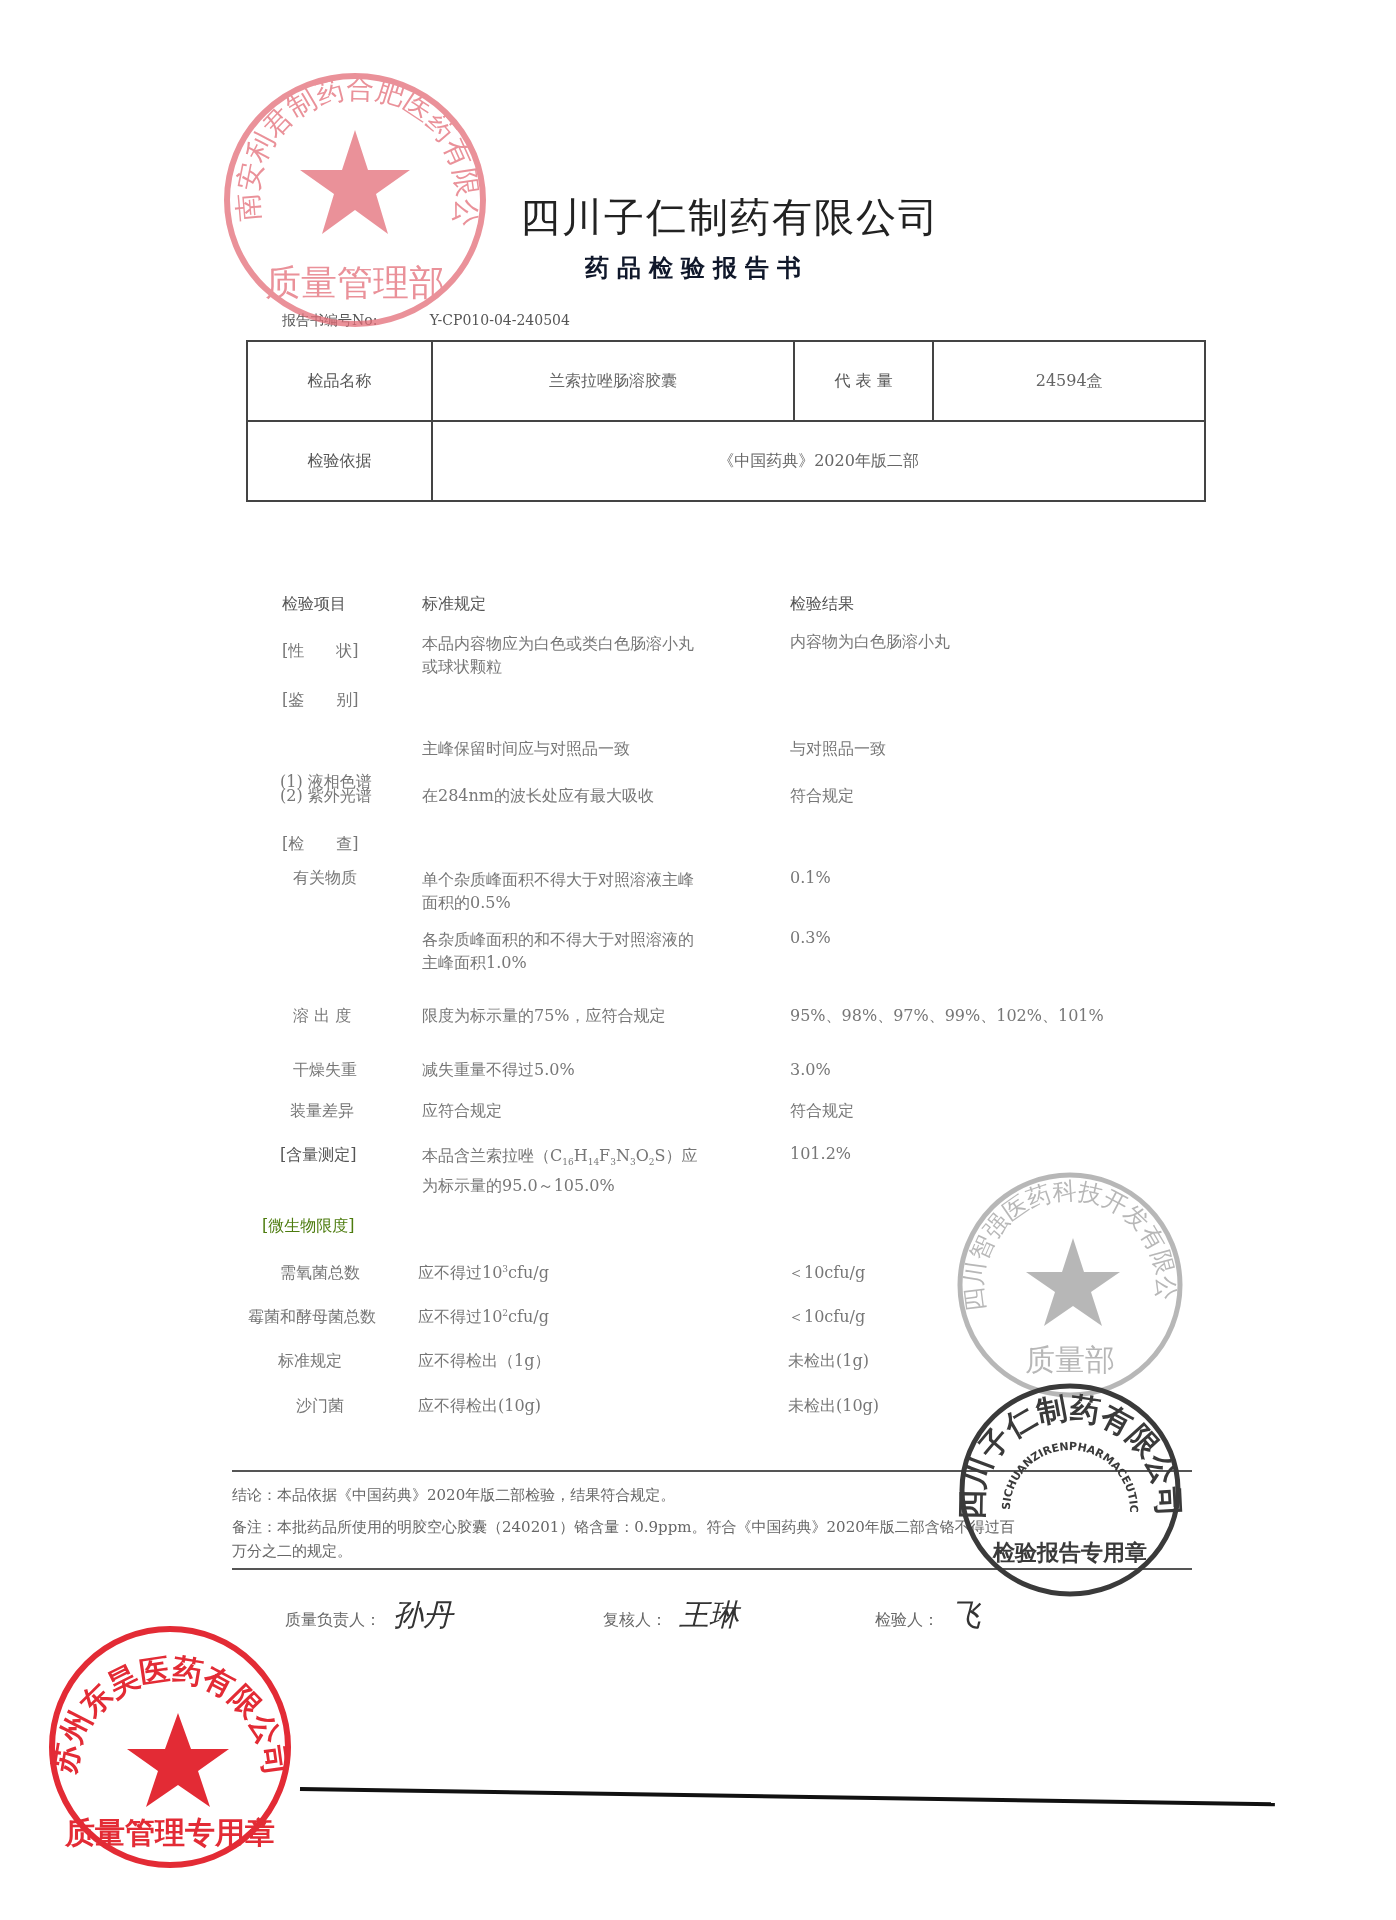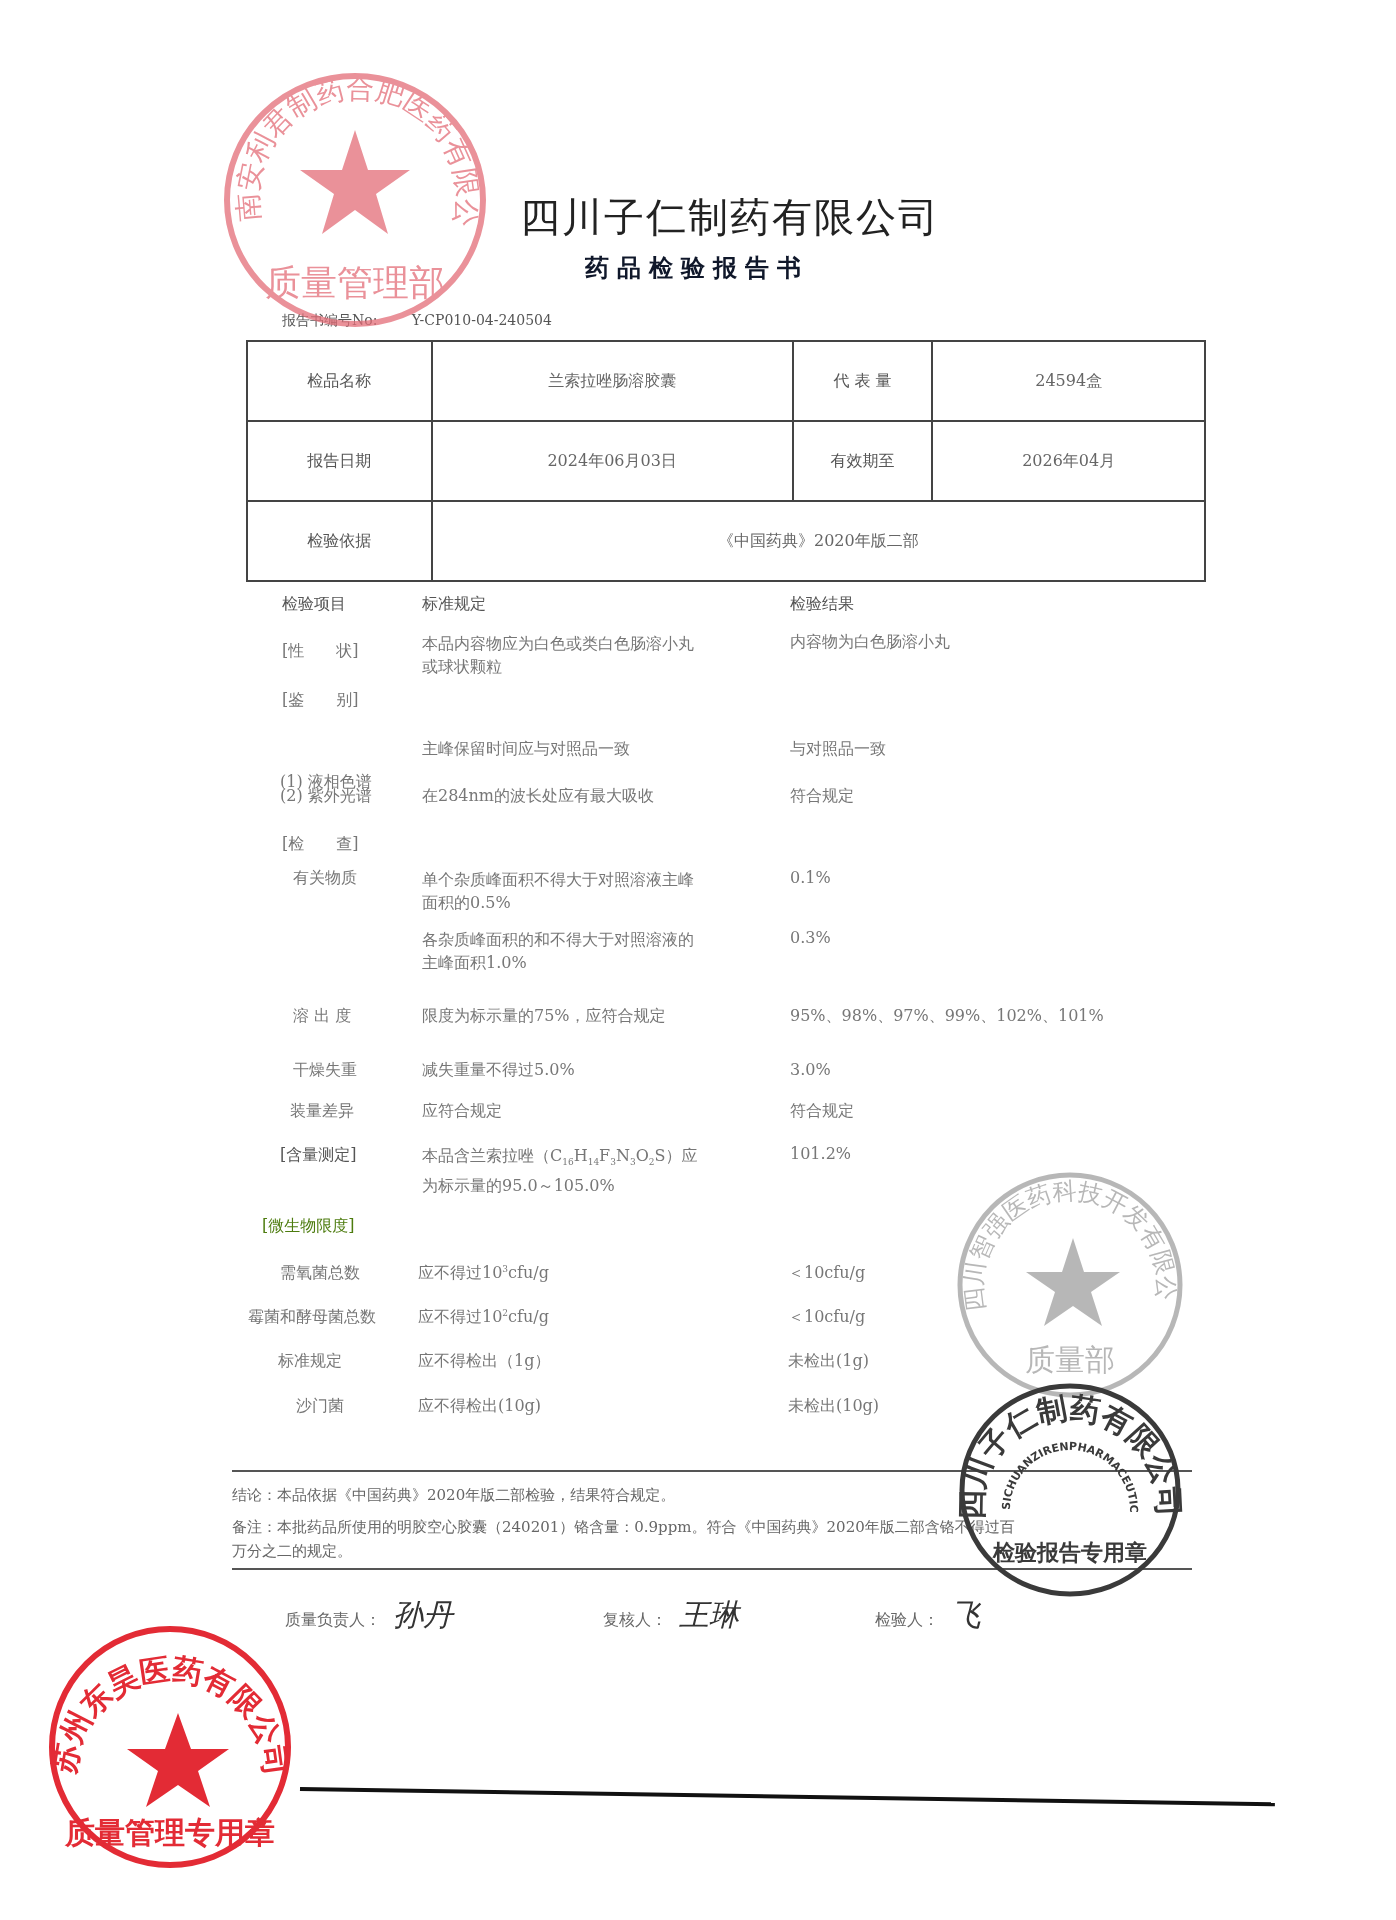--- a/index.html
+++ b/index.html
@@ -12,21 +12,21 @@
   .abs { position: absolute; }
   .company-title {
     left: 520px; top: 190px; font-size: 40px; color: #222; letter-spacing: 2px;
     font-family: "DejaVu Sans", sans-serif; white-space: nowrap;
   }
   .doc-title {
     left: 585px; top: 252px; font-size: 24px; color: #0f172a; letter-spacing: 8px;
     font-weight: bold; white-space: nowrap;
   }
   .report-no { left: 282px; top: 312px; font-size: 14px; color: #555; white-space: nowrap; }
-  .report-no .val { margin-left: 30px; }
+  .report-no .val { margin-left: 48px; }
 
   table.info {
     position: absolute; left: 246px; top: 340px; width: 960px;
     border-collapse: collapse; font-size: 16px; color: #666;
   }
   table.info td {
     border: 2px solid #444; height: 46px; text-align: center; padding: 16px 6px;
     white-space: nowrap;
   }
   table.info td.lbl { color: #555; }
@@ -59,26 +59,20 @@
 
 <table class="info">
   <tbody>
       <tr>
     <td class="c1 lbl">检品名称</td>
     <td class="c2">兰索拉唑肠溶胶囊</td>
     <td class="c3 lbl">代 表 量</td>
     <td class="c4">24594盒</td>
   </tr>
   <tr>
-    <td class="lbl">报告日期</td>
-    <td>2024年06月03日</td>
-    <td class="lbl">有效期至</td>
-    <td>2026年04月</td>
-  </tr>
-  <tr>
     <td class="lbl">检验依据</td>
     <td colspan="3">《中国药典》2020年版二部</td>
   </tr>
 </tbody>
   </table>
 
 <div class="items">
   <div class="row col-a" style="top:594px;color:#555">检验项目</div>
   <div class="row col-b" style="top:594px;color:#555">标准规定</div>
   <div class="row col-c" style="top:594px;color:#555">检验结果</div>

